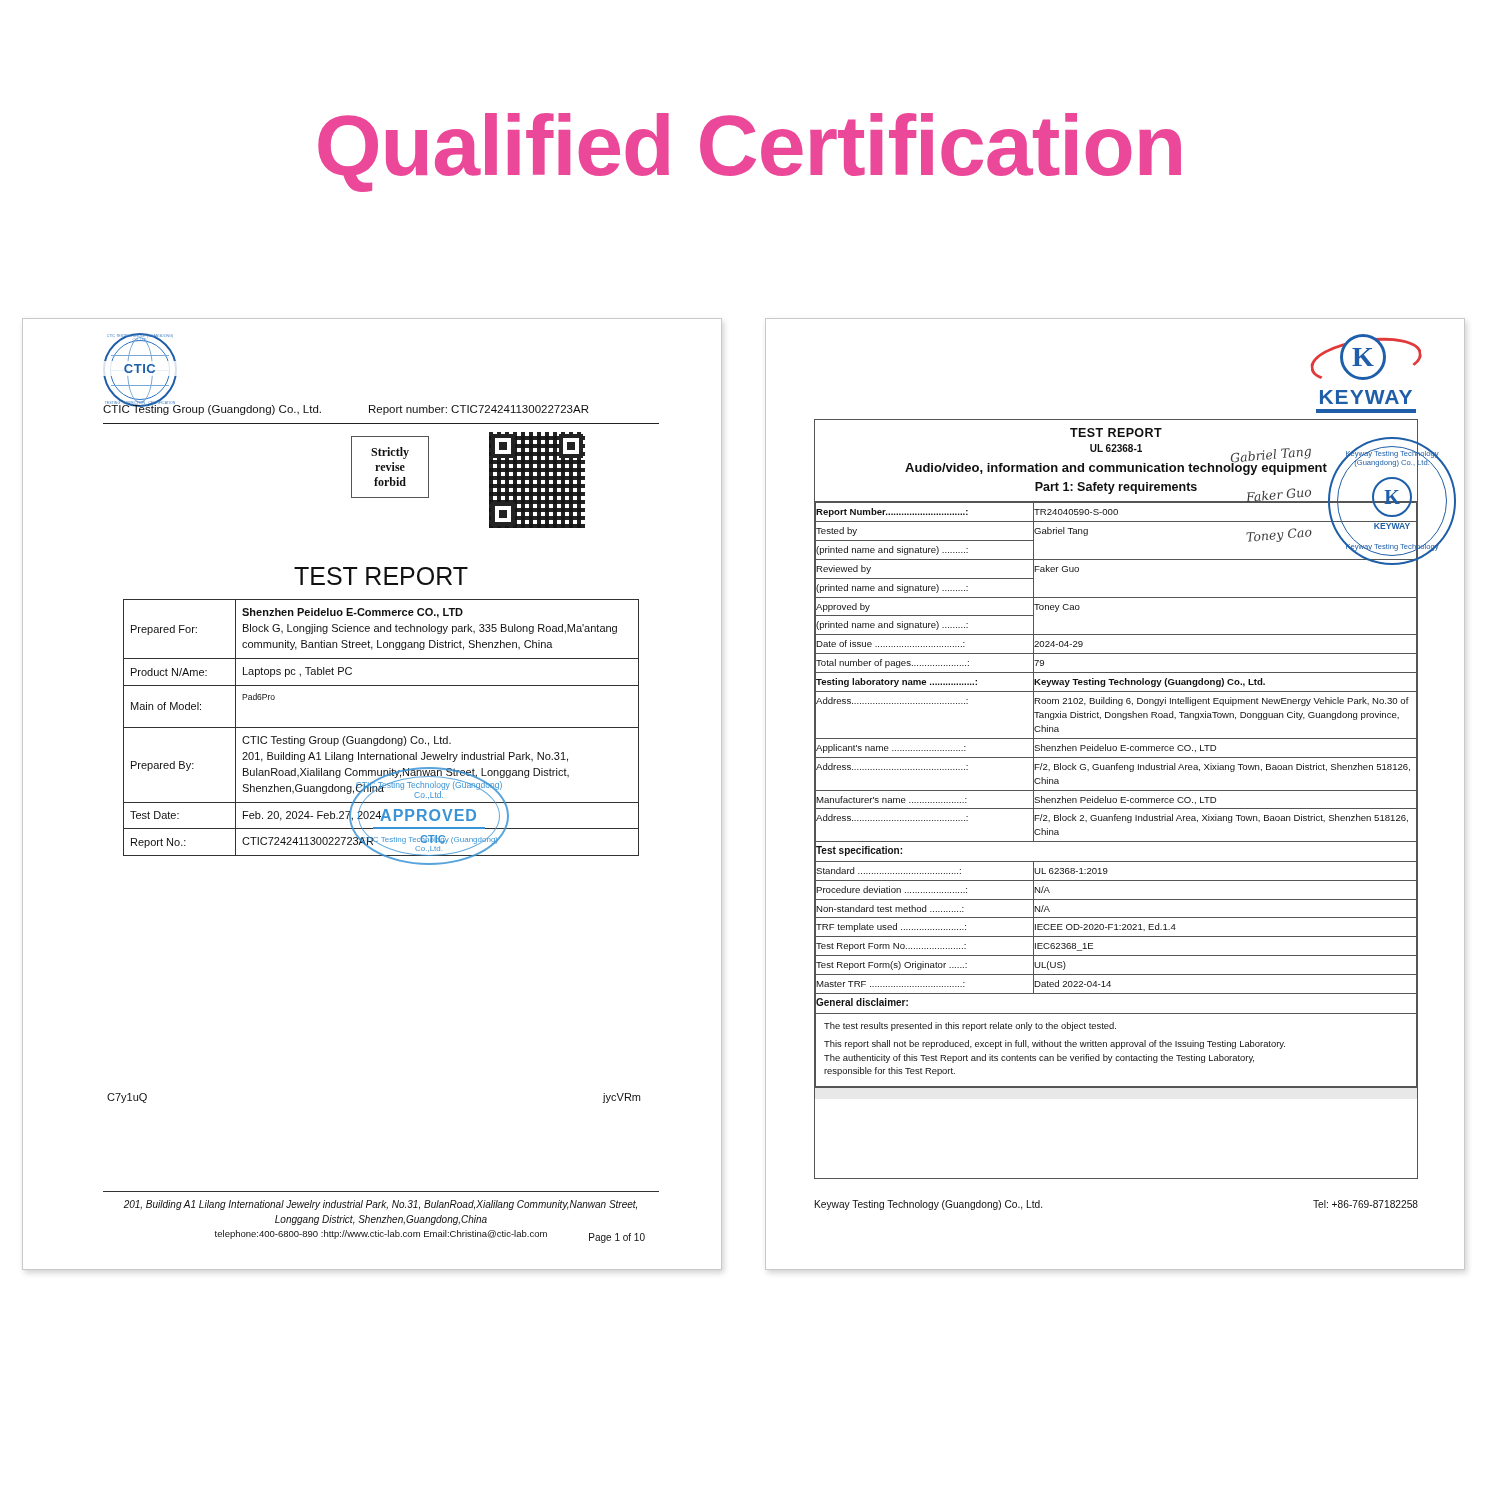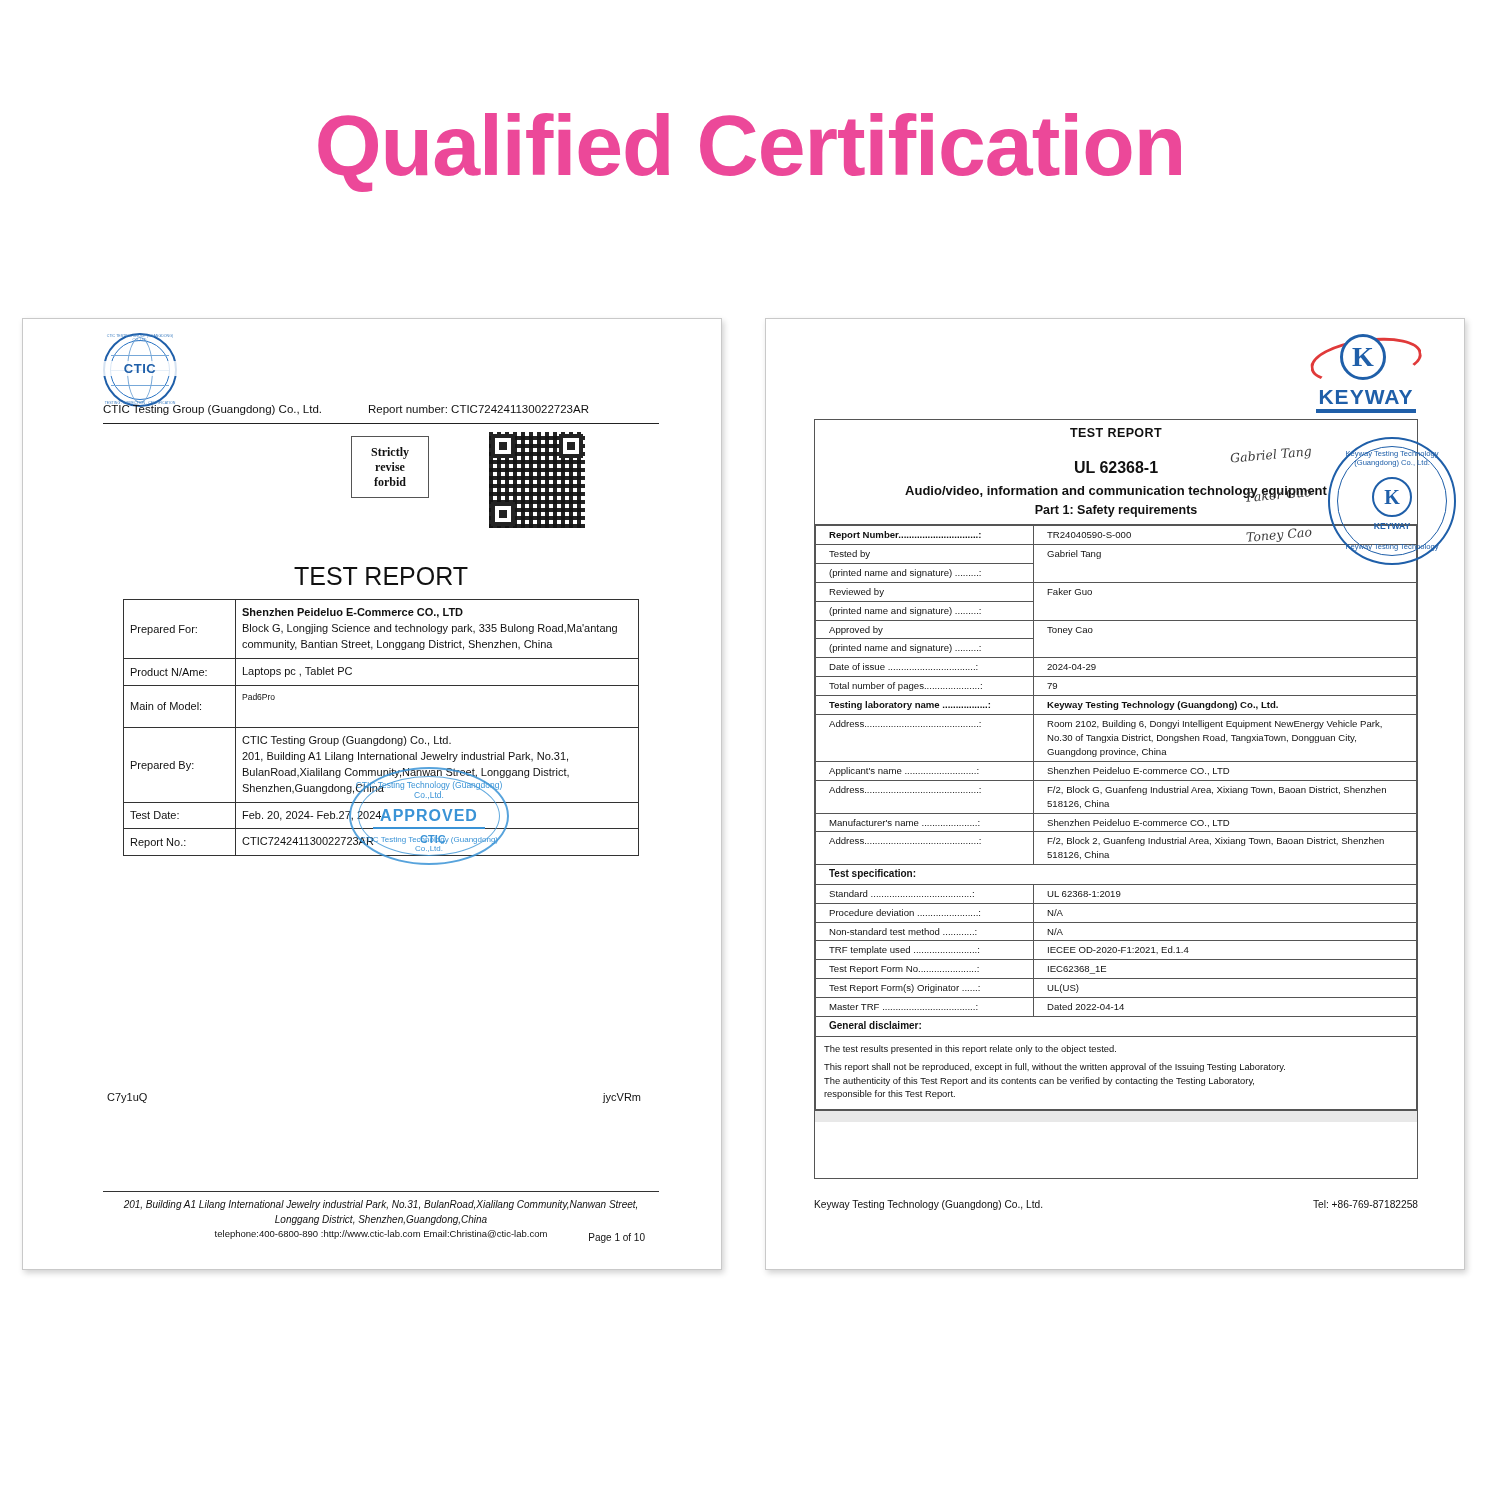--- a/index.html
+++ b/index.html
@@ -249,31 +249,31 @@
     border: 1px solid #555;
   }
 
   .r-title-block {
     border-bottom: 1px solid #555;
     padding: 6px 8px 7px;
     text-align: center;
     color: #111;
   }
   .r-title-block .t1 { font-size: 12.5px; font-weight: bold; letter-spacing: 0.4px; }
-  .r-title-block .t2 { font-size: 16px; font-weight: bold; margin-top: 19px; }
+  .r-title-block .t2 { font-size: 10px; font-weight: bold; margin-top: 3px; }
   .r-title-block .t3 { font-size: 13px; font-weight: bold; margin-top: 6px; }
   .r-title-block .t4 { font-size: 12.5px; font-weight: bold; margin-top: 5px; }
 
   table.r-table {
     width: 100%; border-collapse: collapse;
     font-size: 9.6px; color: #111;
   }
   table.r-table td {
     border: 1px solid #555;
-    padding: 2px 13px;
+    padding: 2px 0;
     vertical-align: top;
     line-height: 1.45;
   }
   table.r-table td.k  { width: 218px; border-right: 1px solid #555; }
   .r-sec { font-weight: bold; font-size: 10px; }
   .r-strong { font-weight: bold; }
 
   .r-disclaimer {
     font-size: 9.4px; line-height: 1.55; color: #111;
   }

